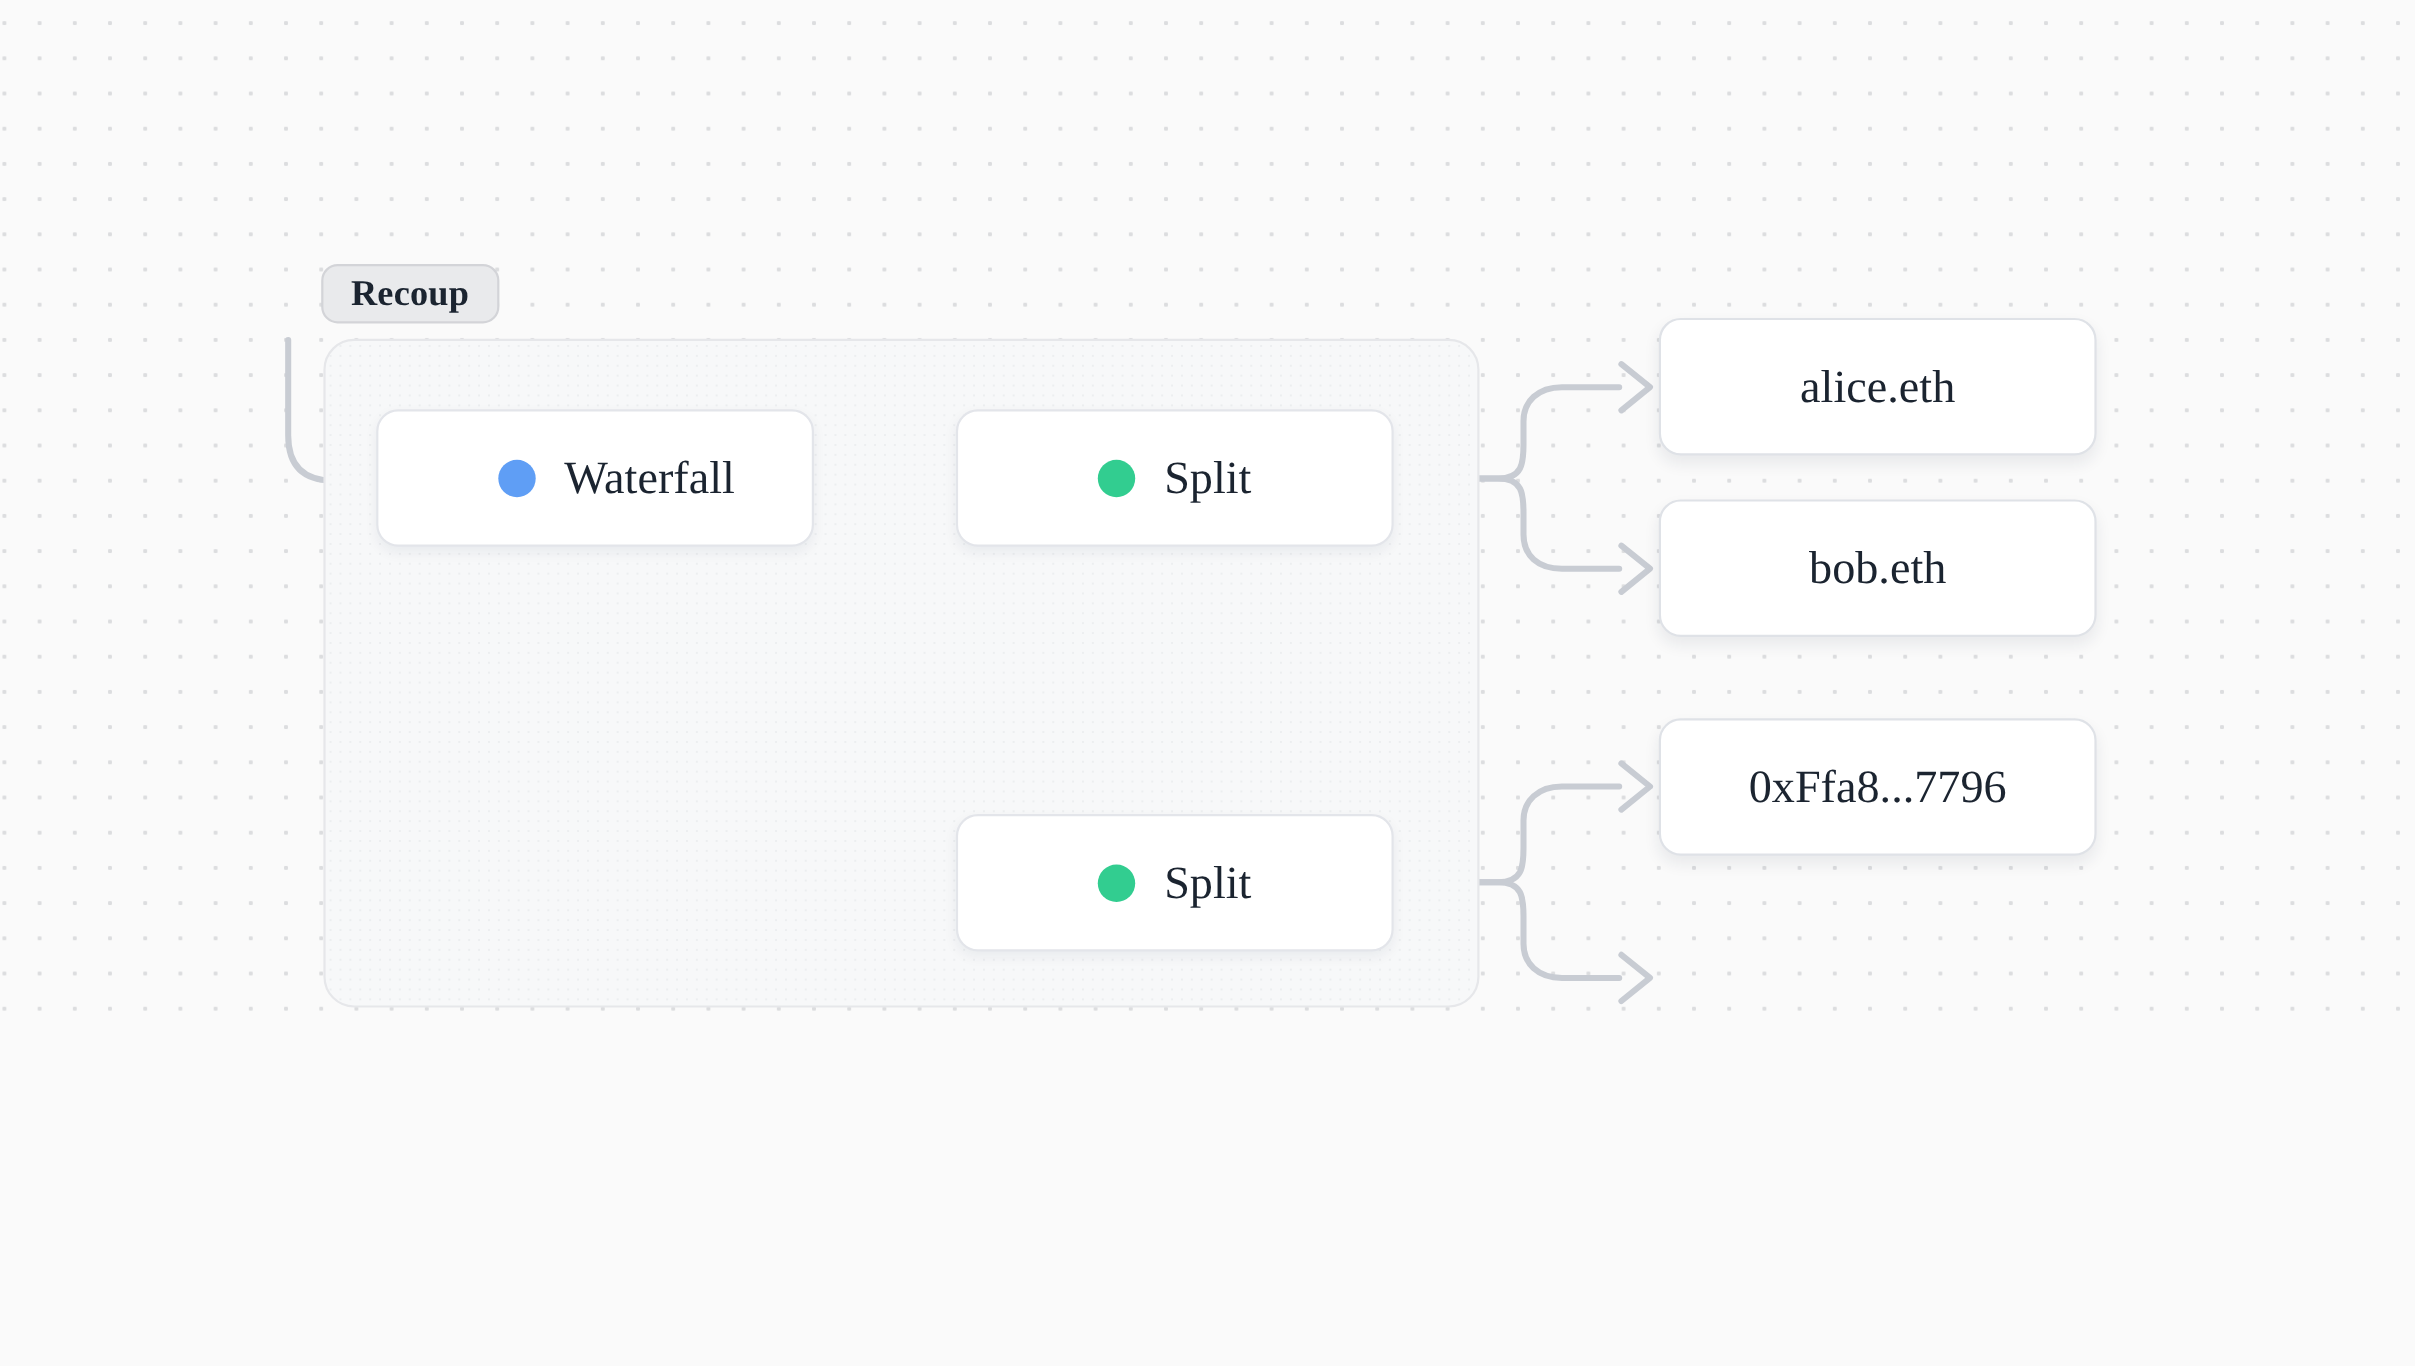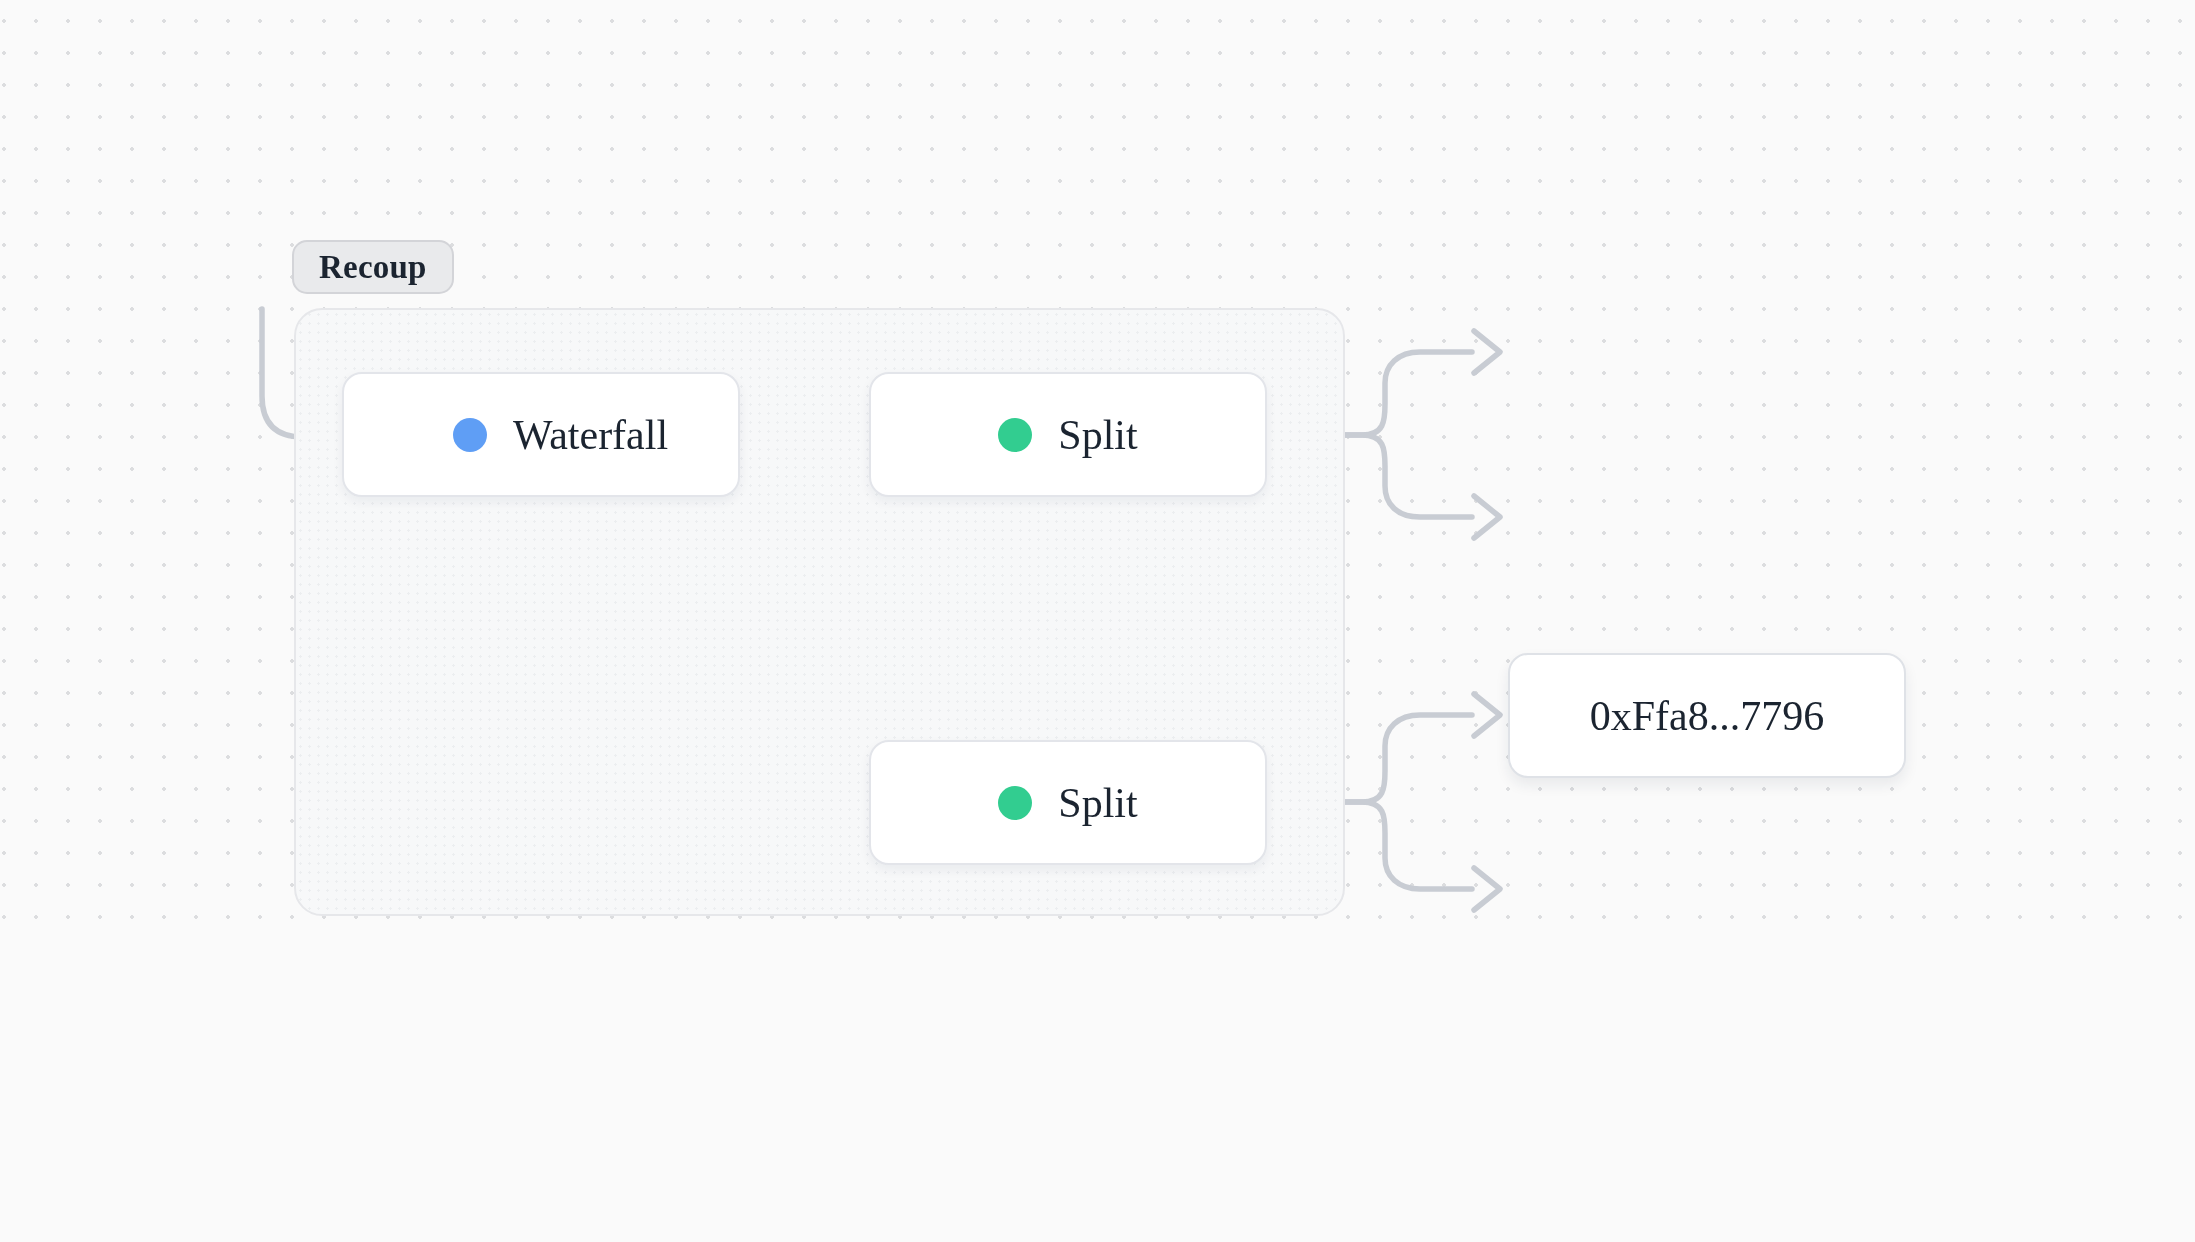--- a/index.html
+++ b/index.html
@@ -109,20 +109,26 @@
   <div class="node n-split1">
     <span class="dot" style="background-color: rgb(50, 205, 144);"></span>
     <span>Split</span>
   </div>
 
   <div class="node n-split2">
     <span class="dot" style="background-color: rgb(50, 205, 144);"></span>
     <span>Split</span>
   </div>
 
+  <div class="recipient r-alice">
+    <span>alice.eth</span>
+  </div>
 
+  <div class="recipient r-bob">
+    <span>bob.eth</span>
+  </div>
 
   <div class="recipient r-addr">
     <span>0xFfa8...7796</span>
   </div>
 
 
 </div>
 
 </body></html>

